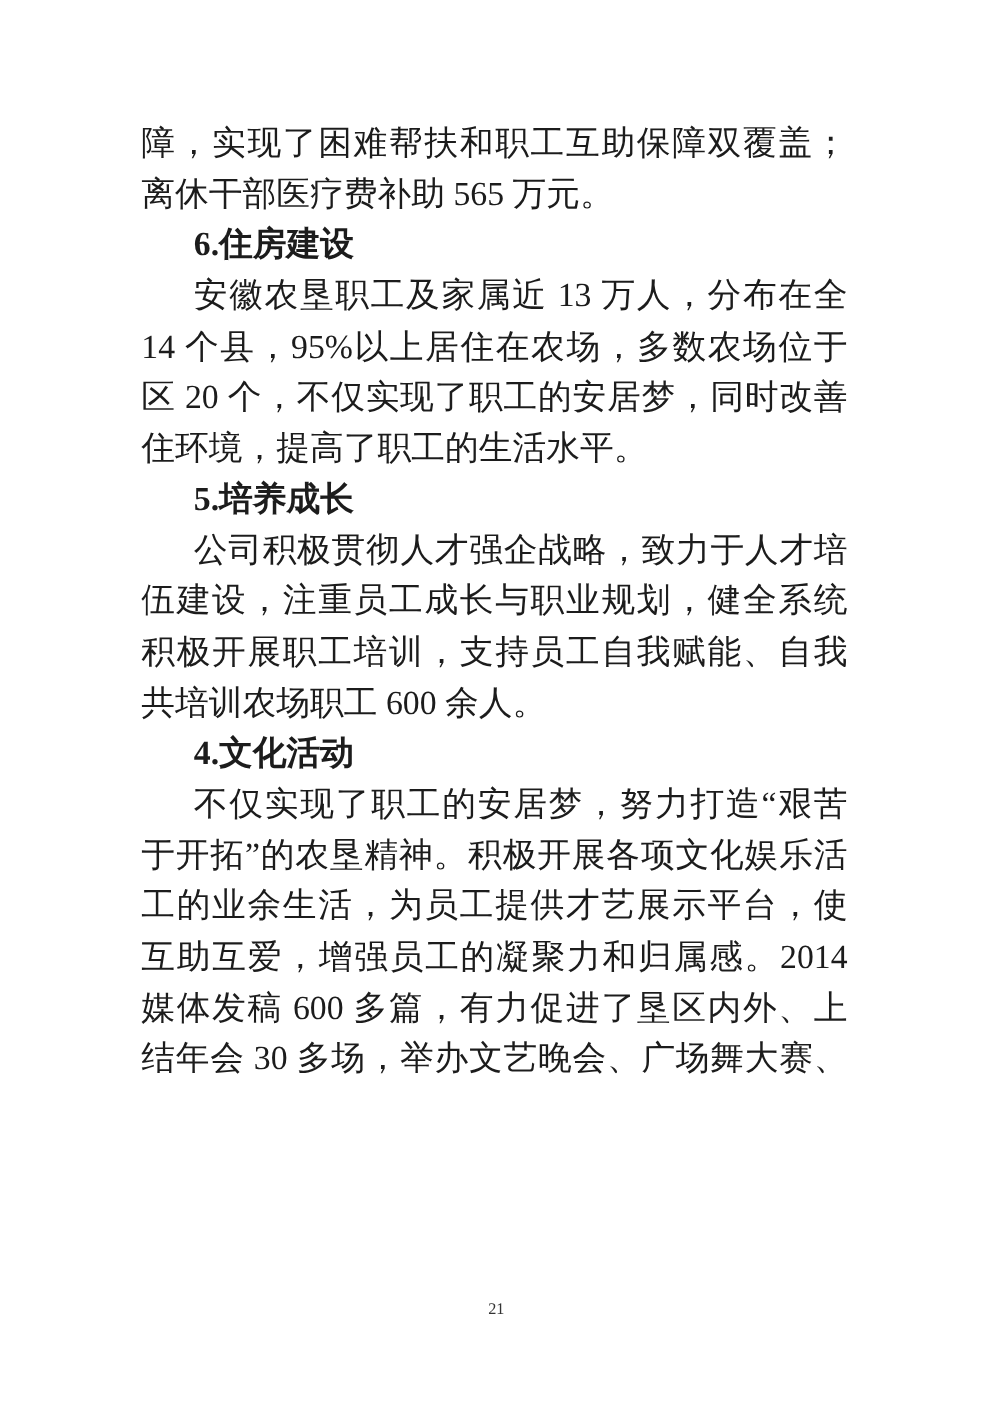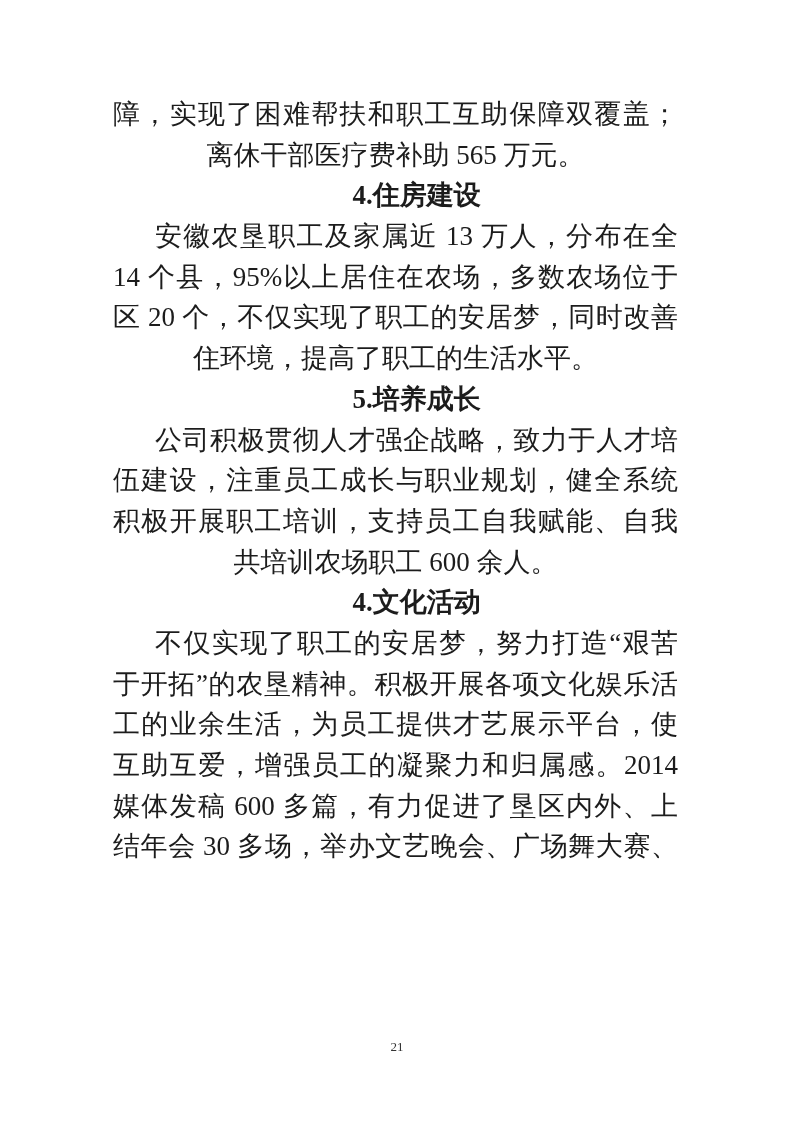--- a/index.html
+++ b/index.html
@@ -21,21 +21,21 @@
     left: 113px;
     top: 94px;
     width: 565px;
     font-size: 27px;
   }
   .line {
     display: block;
     height: 40.7px;
     line-height: 40.7px;
     overflow: hidden;
-    text-align: center;
+    text-align: left;
     white-space: normal;
   }
   
   .j {
     text-align: justify;
     text-align-last: justify;
     text-justify: inter-character;
   }
   .indent {
     text-indent: 42px;
@@ -57,21 +57,21 @@
 </style>
 </head>
 <body>
 
 <div class="page">
   <div class="content">
 
     <div class="line j">障，实现了困难帮扶和职工互助保障双覆盖；争取困难企业</div>
     <div class="line">离休干部医疗费补助 565 万元。</div>
 
-    <div class="line heading">4.住房建设</div>
+    <div class="line heading">6.住房建设</div>
 
     <div class="line j indent">安徽农垦职工及家属近 13 万人，分布在全省 9 个市、</div>
     <div class="line j">14 个县，95%以上居住在农场，多数农场位于城乡结合部和</div>
     <div class="line j">区 20 个，不仅实现了职工的安居梦，同时改善了职工的居</div>
     <div class="line">住环境，提高了职工的生活水平。</div>
 
     <div class="line heading">5.培养成长</div>
 
     <div class="line j indent">公司积极贯彻人才强企战略，致力于人才培养和干部队</div>
     <div class="line j">伍建设，注重员工成长与职业规划，健全系统化培训体系，</div>

